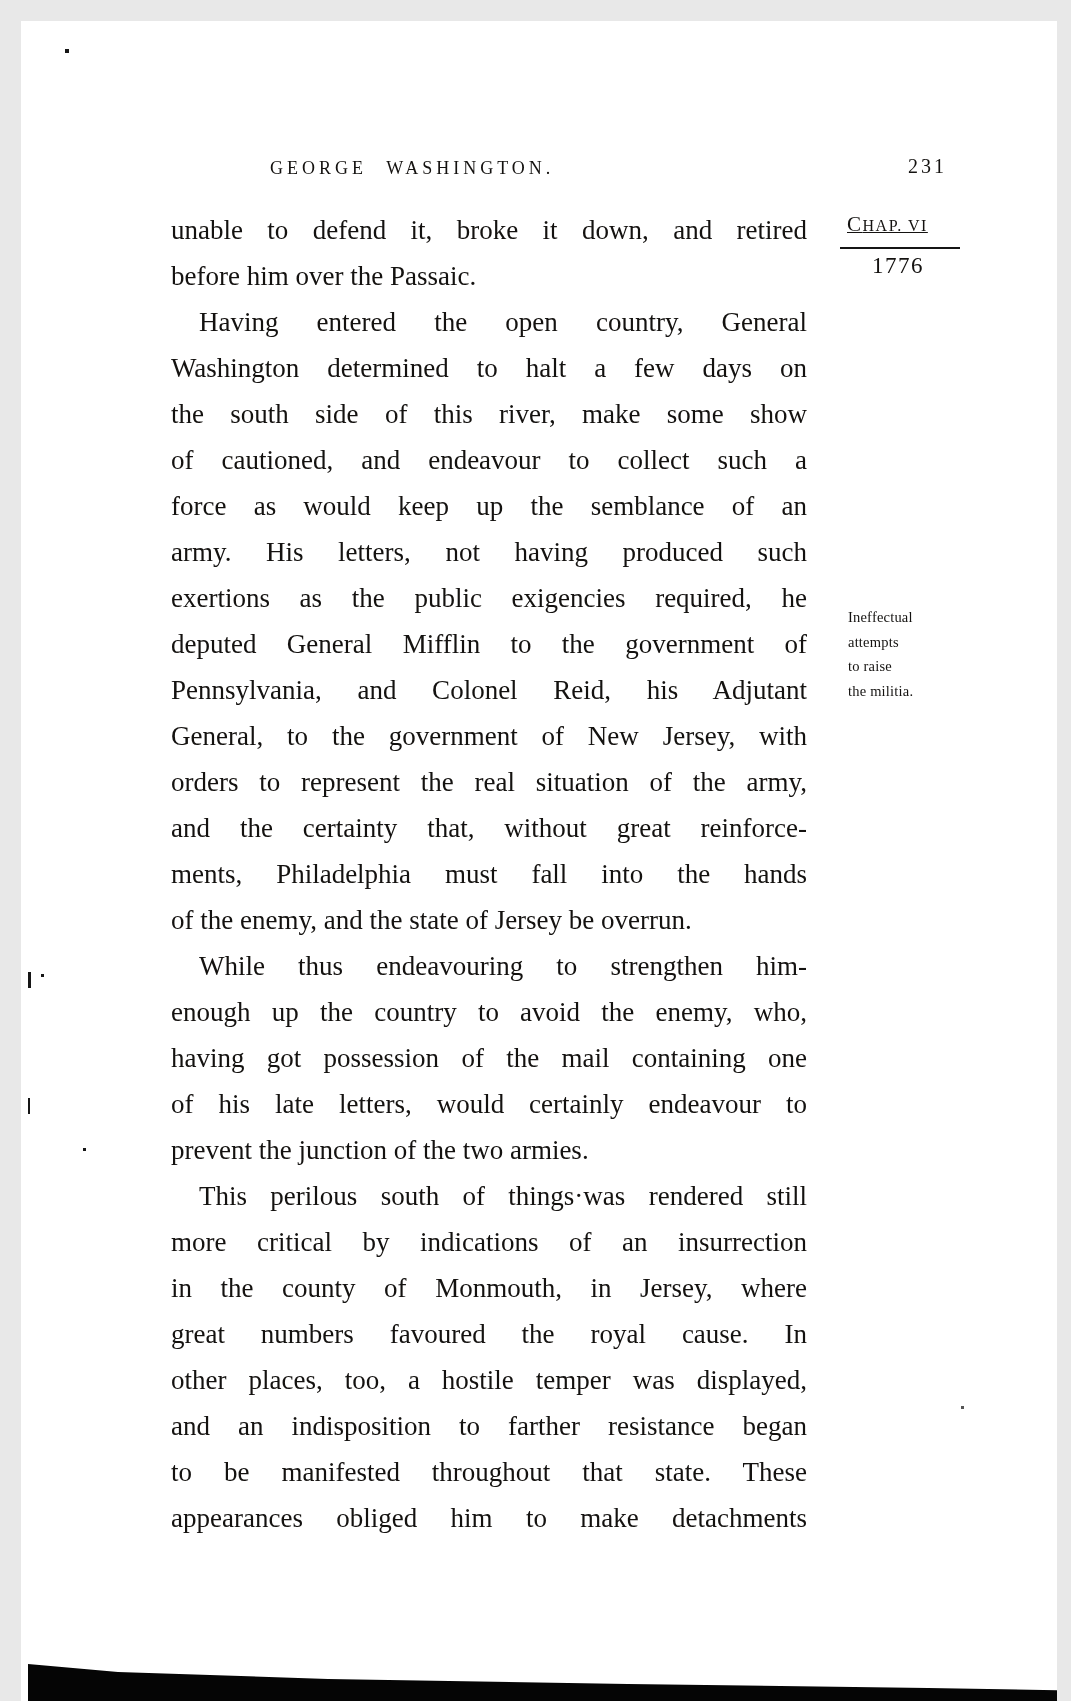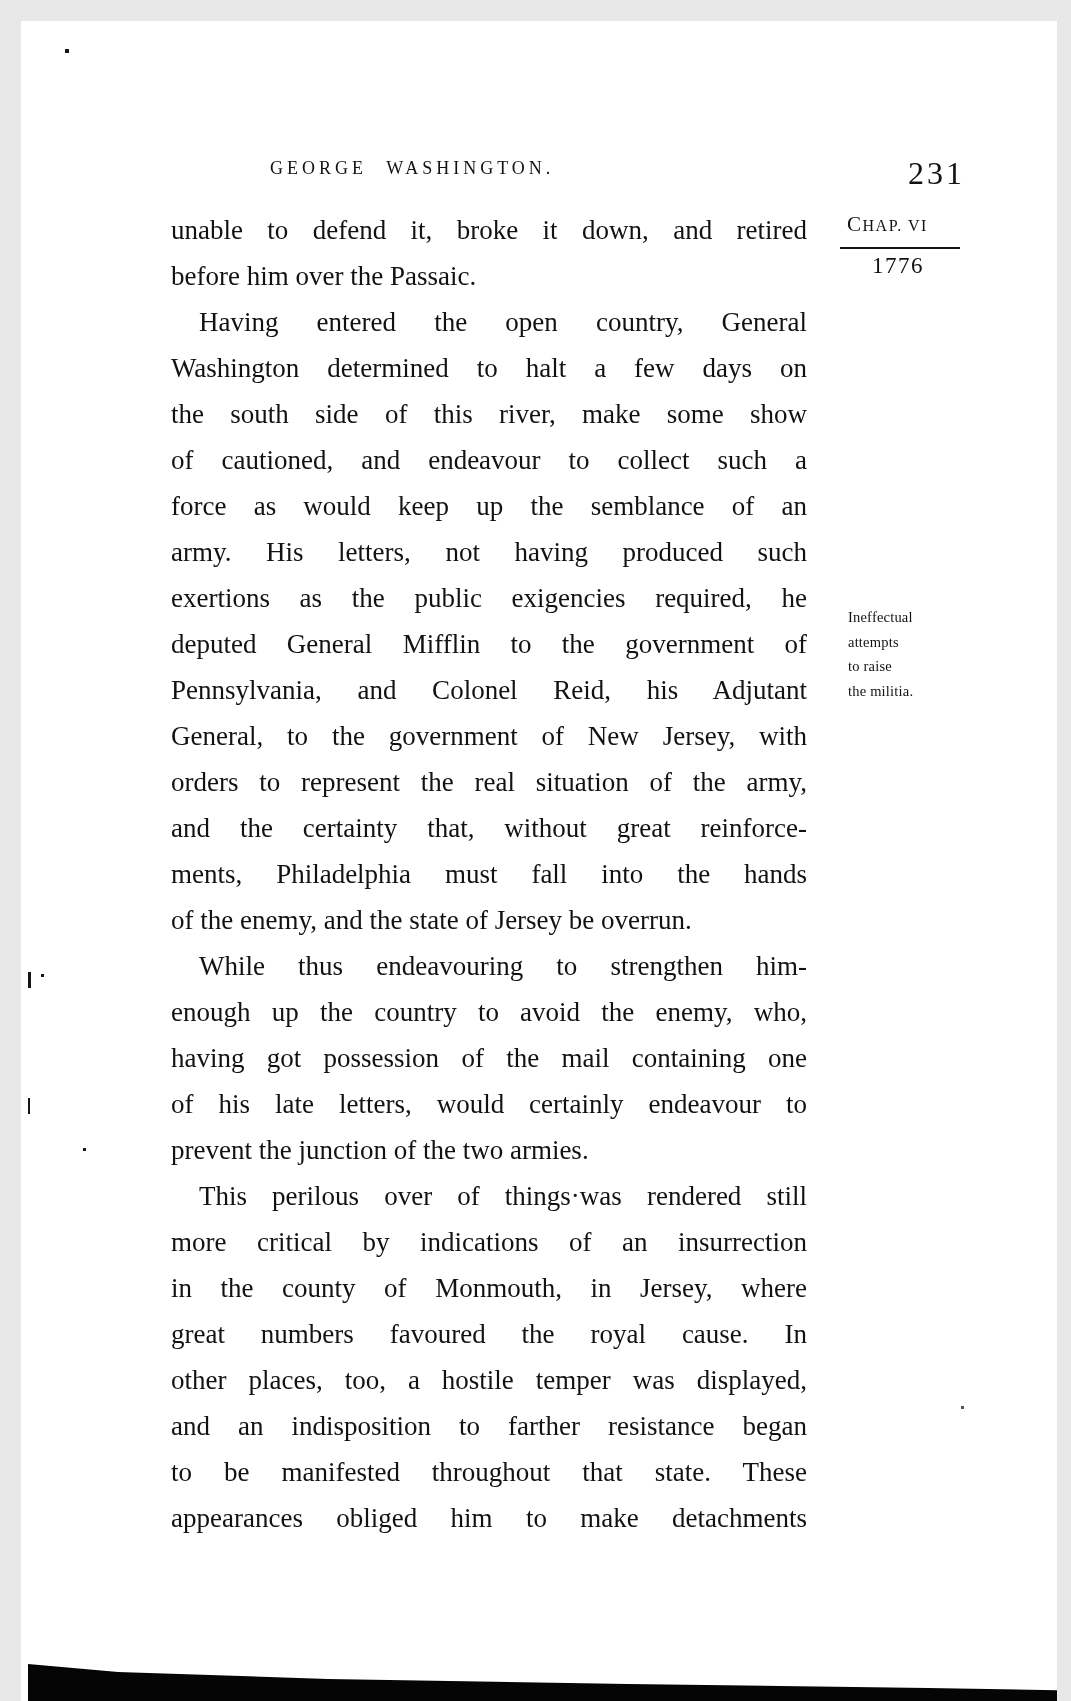--- a/index.html
+++ b/index.html
@@ -13,26 +13,27 @@
     color:#141210;
   }
   .running-header {
     position:absolute; left:242px; top:130px; width:242px;
     text-align:center;
     font-size:18px; letter-spacing:4px; word-spacing:11px;
     white-space:nowrap;
   }
   .page-number {
     position:absolute; left:880px; top:127px;
-    font-size:32px; letter-spacing:3px;
+    font-size:20px; letter-spacing:3px;
   }
   .chapter-label {
     position:absolute; left:819px; top:184px;
     font-size:16px; letter-spacing:1.5px;
     white-space:nowrap;
+    text-decoration:underline;
   }
   .chapter-label::first-letter { font-size:21px; }
   .chapter-rule {
     position:absolute; left:812px; top:218px; width:120px; height:3px;
     background:#151515;
     border-top:1px solid #fff;
   }
   .year-label {
     position:absolute; left:844px; top:225px;
     font-size:23px; letter-spacing:1.5px;
@@ -94,21 +95,21 @@
     <div class="bl">General, to the government of New Jersey, with</div>
     <div class="bl">orders to represent the real situation of the army,</div>
     <div class="bl">and the certainty that, without great reinforce-</div>
     <div class="bl">ments, Philadelphia must fall into the hands</div>
     <div class="bl noj">of the enemy, and the state of Jersey be overrun.</div>
     <div class="bl indent">While thus endeavouring to strengthen him-</div>
     <div class="bl">enough up the country to avoid the enemy, who,</div>
     <div class="bl">having got possession of the mail containing one</div>
     <div class="bl">of his late letters, would certainly endeavour to</div>
     <div class="bl noj">prevent the junction of the two armies.</div>
-    <div class="bl indent">This perilous over of things·was rendered still</div>
+    <div class="bl indent">This perilous south of things·was rendered still</div>
     <div class="bl">more critical by indications of an insurrection</div>
     <div class="bl">in the county of Monmouth, in Jersey, where</div>
     <div class="bl">great numbers favoured the royal cause.  In</div>
     <div class="bl">other places, too, a hostile temper was displayed,</div>
     <div class="bl">and an indisposition to farther resistance began</div>
     <div class="bl">to be manifested throughout that state.  These</div>
     <div class="bl">appearances obliged him to make detachments</div>
   </div>
 
   <div class="sidenote">

